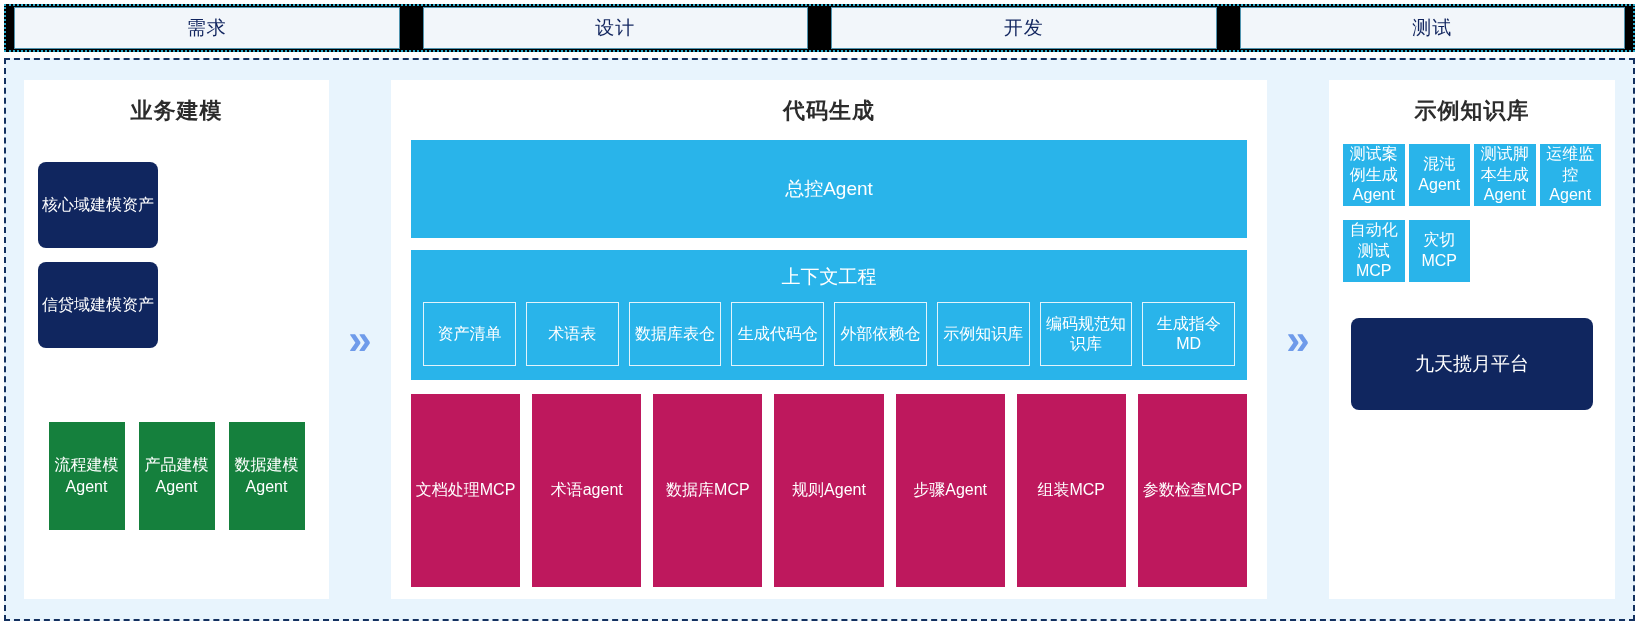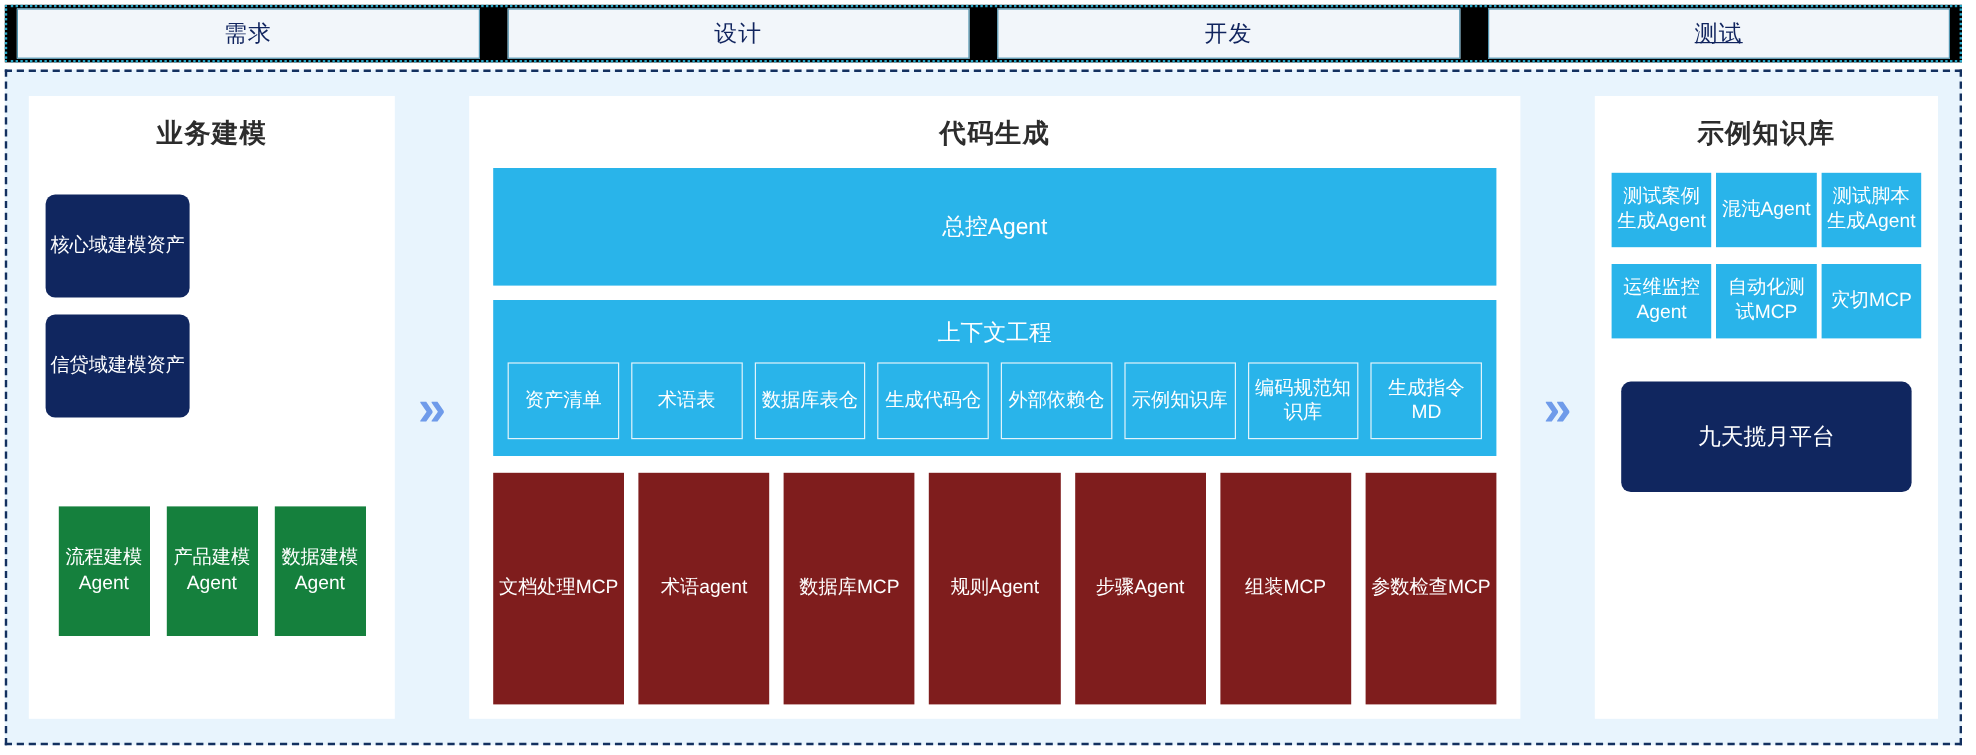--- a/index.html
+++ b/index.html
@@ -35,21 +35,21 @@
     height: 40px;
     background: #f2f6fa;
     border: 1px solid #4f93ae;
     display: flex;
     align-items: center;
     justify-content: center;
     color: #10245e;
     font-size: 19px;
     letter-spacing: 1px;
   }
-  .phase-box:last-child { margin-right: 0; text-decoration: underline; }
+  .phase-box:last-child { margin-right: 0; }
 
   
   .main-frame {
     position: absolute;
     left: 4px;
     top: 58px;
     width: 1631px;
     height: 563px;
     border: 2px dashed #13305f;
     background: #e8f4fd;
@@ -180,40 +180,40 @@
     box-sizing: border-box;
   }
   .tool-row {
     display: flex;
     gap: 12px;
     justify-content: space-between;
     flex: 1 1 auto;
   }
   .tool-box {
     flex: 1 1 0;
-    background: #7f1d1d;
+    background: #be185d;
     color: #ffffff;
     display: flex;
     align-items: center;
     justify-content: center;
     text-align: center;
     font-size: 16px;
     line-height: 1.3;
     padding: 4px;
     box-sizing: border-box;
   }
 
   
   .card-right {
     width: 286px;
     flex: 0 0 286px;
   }
   .test-grid {
     display: grid;
-    grid-template-columns: 1fr 1fr 1fr;
+    grid-template-columns: 1fr 1fr 1fr 1fr;
     gap: 14px 4px;
     margin-top: 4px;
   }
   .test-box {
     height: 62px;
     background: #29b4ea;
     color: #ffffff;
     font-size: 16px;
     line-height: 1.3;
     display: flex;

